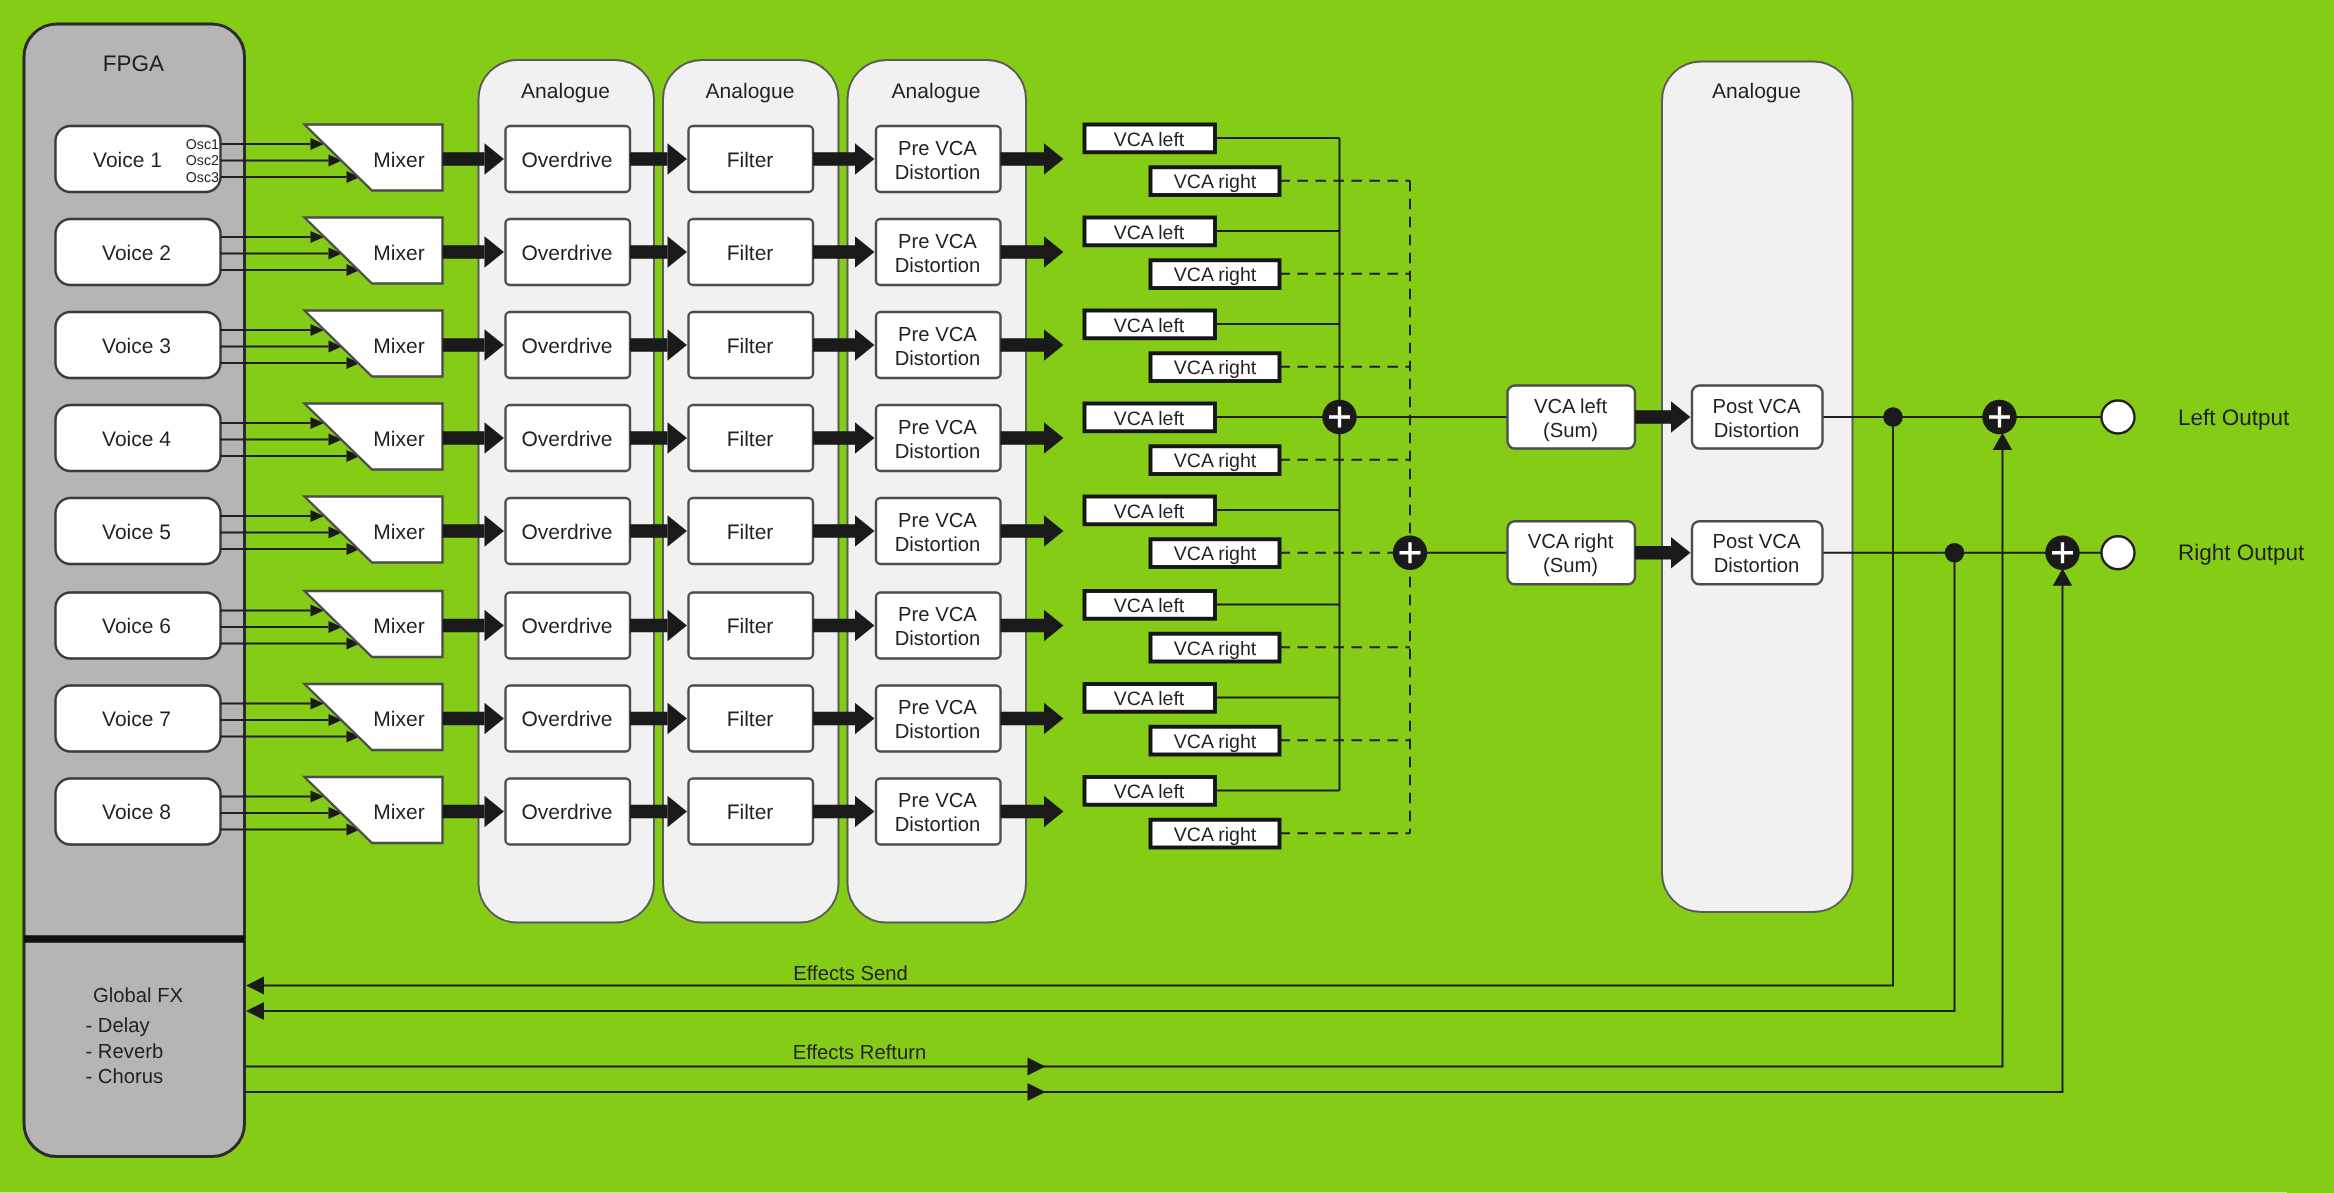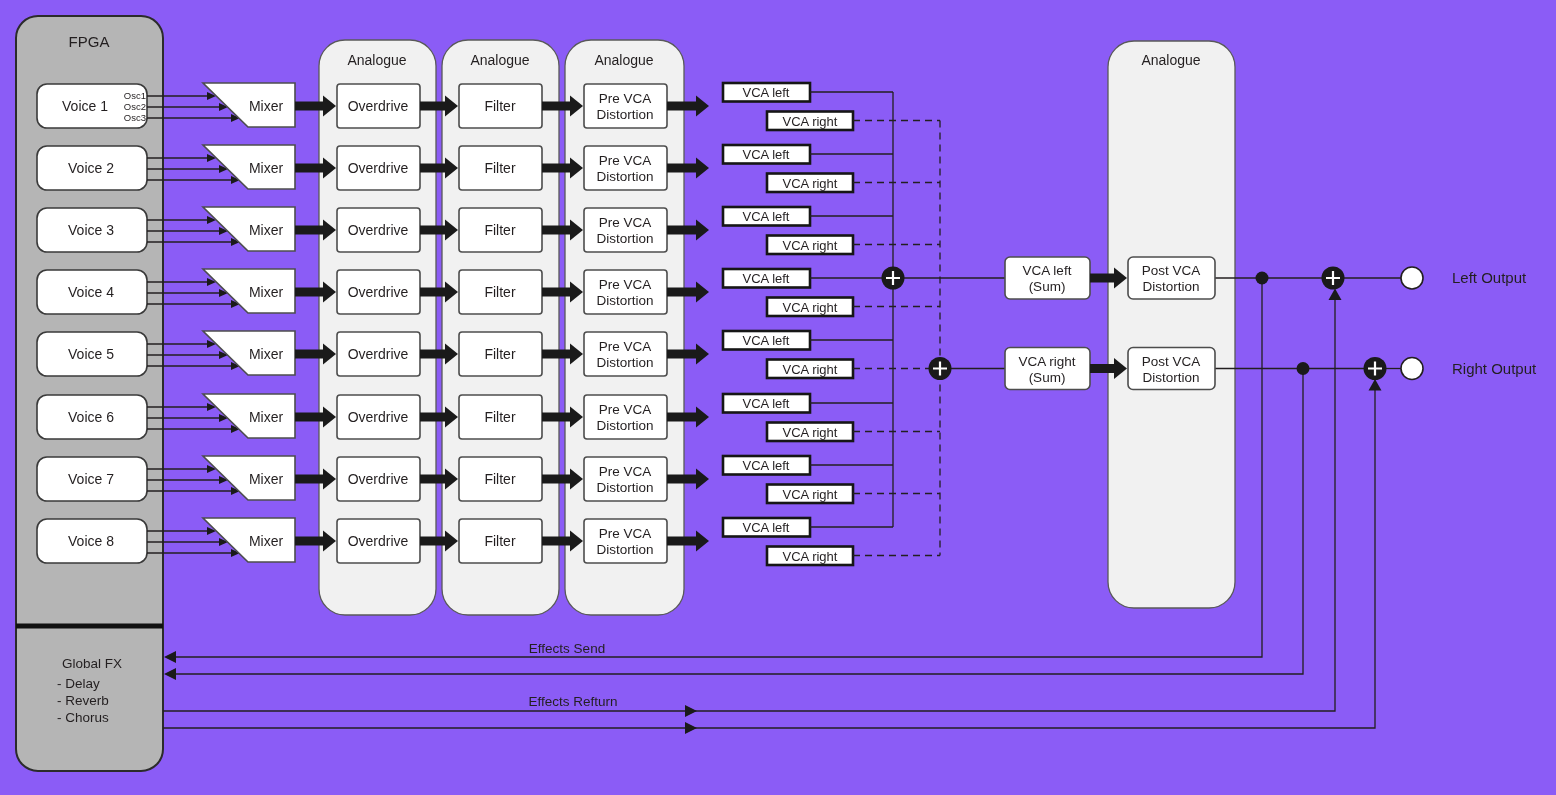--- a/index.html
+++ b/index.html
@@ -1,16 +1,16 @@
 <!DOCTYPE html>
 <html><head>
 <meta charset="utf-8">
 <style>
   html,body{margin:0;padding:0;background:#fff;}
-  .stage{position:relative;width:1556px;height:795px;background:#8b5cf6;overflow:hidden;}
+  .stage{position:relative;width:1556px;height:795px;background:#84cc16;overflow:hidden;}
   text{font-family:"Liberation Sans","DejaVu Sans",sans-serif;fill:#231f20;}
   .t14{font-size:14px;text-anchor:middle;}
   .t135{font-size:13.5px;text-anchor:middle;}
   .t13{font-size:13px;text-anchor:middle;}
   .t9{font-size:9.5px;text-anchor:end;}
   .t15{font-size:15px;text-anchor:middle;}
   .t15l{font-size:15px;text-anchor:start;}
   .t135l{font-size:13.5px;text-anchor:start;}
   .ln{stroke:#231f20;stroke-width:1.3;fill:none;}
   .lnd{stroke:#231f20;stroke-width:1.3;fill:none;stroke-dasharray:7 5;}

